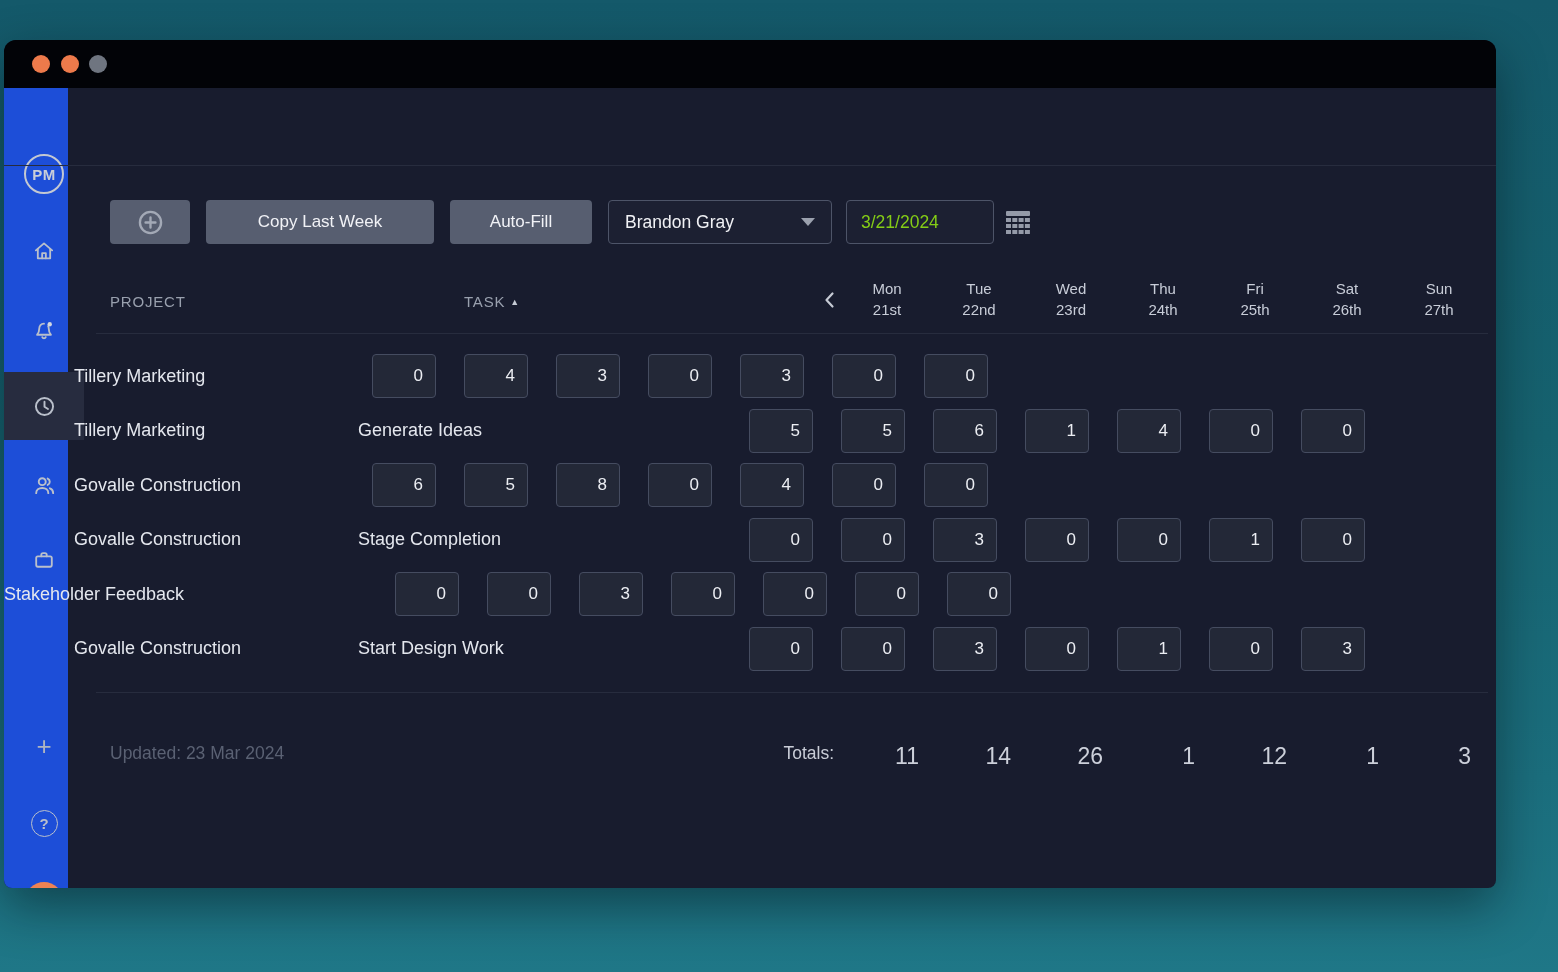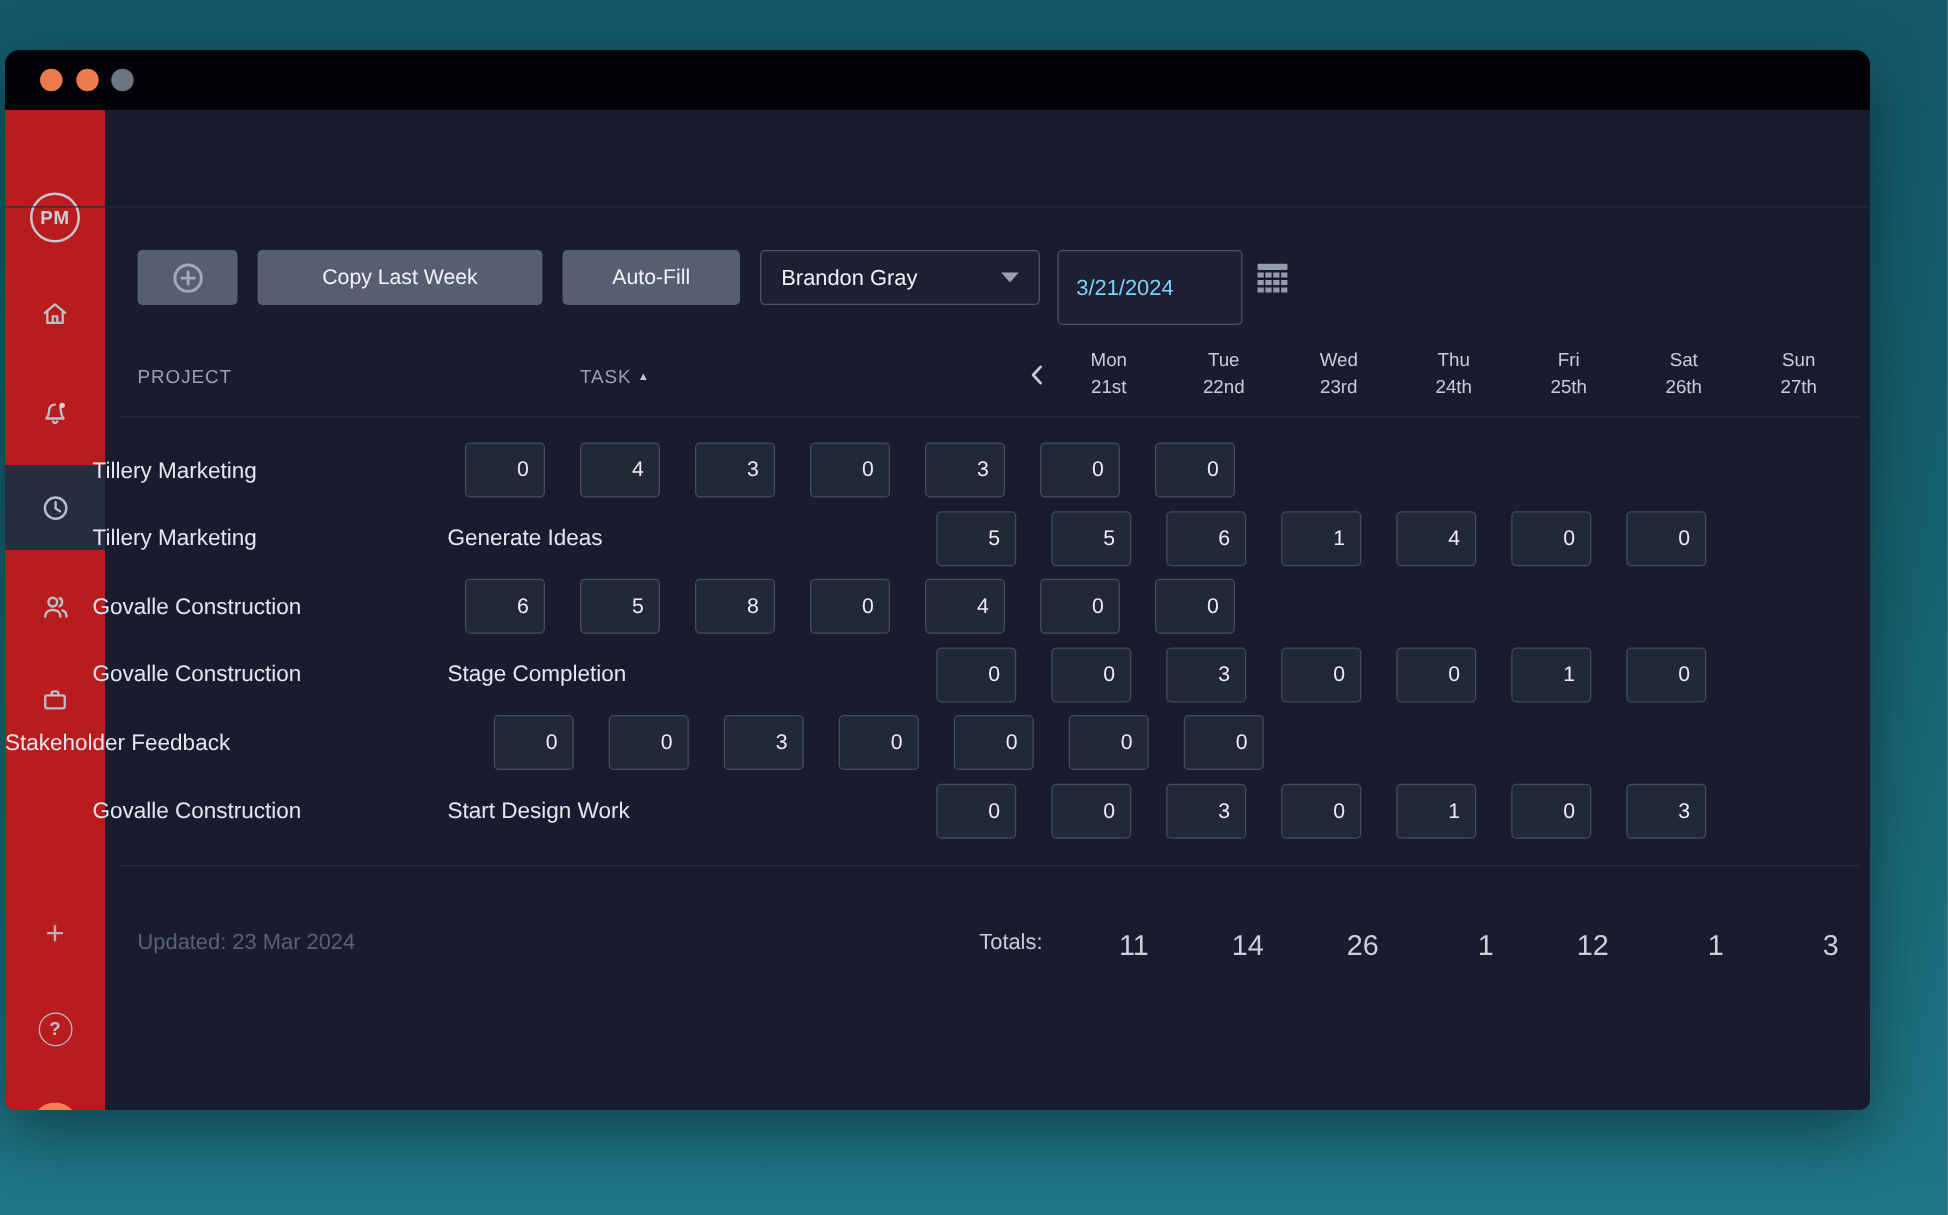--- a/index.html
+++ b/index.html
@@ -14,21 +14,21 @@
     background:#181c2e; border-radius:12px 12px 8px 8px; overflow:hidden;
     box-shadow:0 18px 50px rgba(0,10,15,.45);
   }
   
   .titlebar { position:absolute; left:0; top:0; right:0; height:48px; background:#020307; }
   .dot { position:absolute; top:15px; width:18px; height:18px; border-radius:50%; }
   .dot1 { left:28px; background:#ed7a4b; }
   .dot2 { left:57px; background:#ed7a4b; }
   .dot3 { left:85px; background:#6f7580; }
   
-  .sidebar { position:absolute; left:0; top:48px; width:80px; bottom:0; background:#b91c1c; }
+  .sidebar { position:absolute; left:0; top:48px; width:64px; bottom:0; background:#1d4ed8; }
   .logo {
     position:absolute; left:20px; top:66px; width:40px; height:40px; border:2.5px solid #c3c8d2;
     border-radius:50%; color:#c9ced8; font-size:15px; font-weight:bold; letter-spacing:.5px;
     display:flex; align-items:center; justify-content:center;
   }
   .hdr-divider { position:absolute; left:0; right:0; top:125px; height:1px; background:#272c3e; z-index:5; }
   .nav-item { position:absolute; left:0; width:80px; height:56px; display:flex; align-items:center; justify-content:center; }
   .nav-item.active { height:68px; background:#272c3f; }
   .nav-item svg { display:block; }
   .icon-stroke { stroke:#bac0cb; fill:none; stroke-width:1.7; stroke-linecap:round; stroke-linejoin:round; }
@@ -46,22 +46,22 @@
   .btn-add { left:106px; width:80px; }
   .btn-copy { left:202px; width:228px; }
   .btn-autofill { left:446px; width:142px; }
   .select {
     position:absolute; top:160px; left:604px; width:224px; height:44px; background:#1c2032;
     border:1.5px solid #4d5468; border-radius:4px; color:#f0f1f5; font-size:17.5px;
     display:flex; align-items:center; padding:0 16px; cursor:pointer;
   }
   .caret { margin-left:auto; width:0; height:0; border-left:7px solid transparent; border-right:7px solid transparent; border-top:8px solid #9ba1ae; }
   .date-input {
-    position:absolute; top:160px; left:842px; width:148px; height:60px; background:#1c2032;
-    border:1.5px solid #4d5468; border-radius:4px; color:#7dd3fc; font-size:17.5px;
+    position:absolute; top:160px; left:842px; width:148px; height:44px; background:#1c2032;
+    border:1.5px solid #4d5468; border-radius:4px; color:#84cc16; font-size:17.5px;
     font-family:"Liberation Sans",sans-serif; padding:0 14px;
   }
   .calendar-btn { position:absolute; top:166px; left:998px; width:32px; height:32px; cursor:pointer; }
   
   .col-label { position:absolute; top:253px; color:#99a0ae; font-size:15px; letter-spacing:.8px; font-weight:500; cursor:pointer; }
   .col-project { left:106px; }
   .col-task { left:460px; }
   .sort-arrow { font-size:9px; color:#c6cbd5; margin-left:5px; vertical-align:2px; }
   .week-back { position:absolute; left:814px; top:248px; width:24px; height:24px; cursor:pointer; }
   .day-head { position:absolute; left:837px; top:238px; width:644px; display:flex; }

